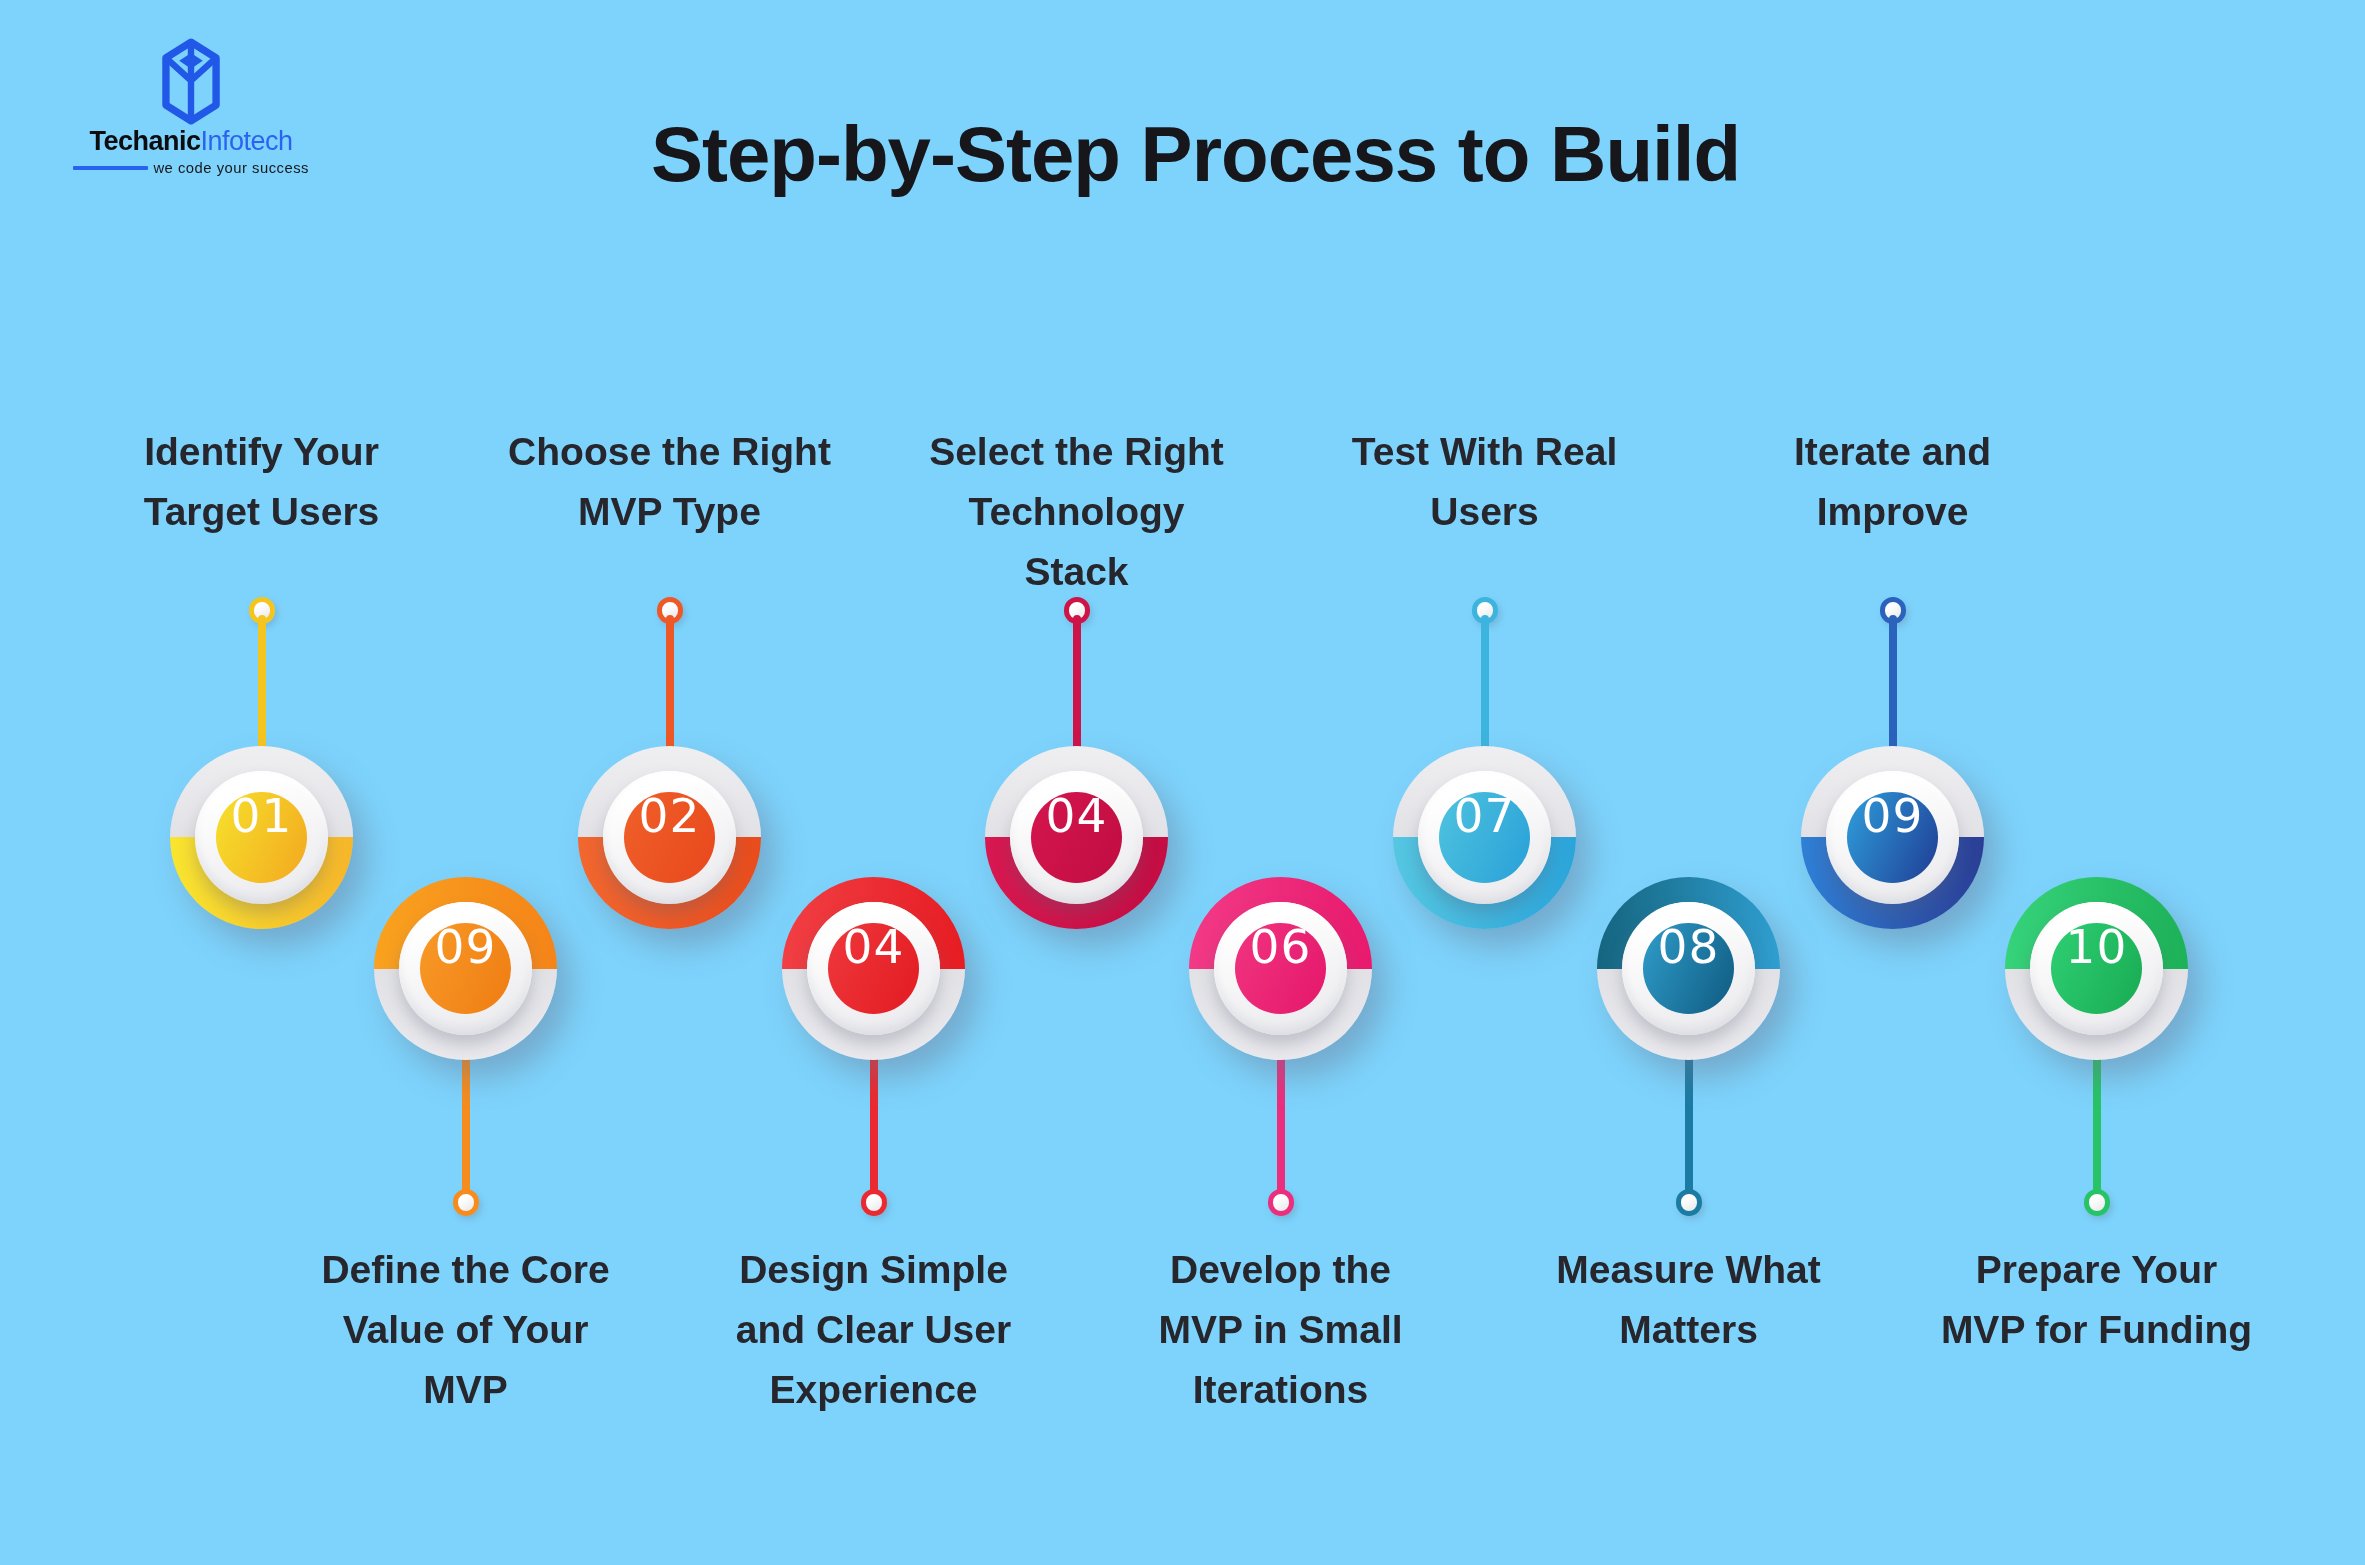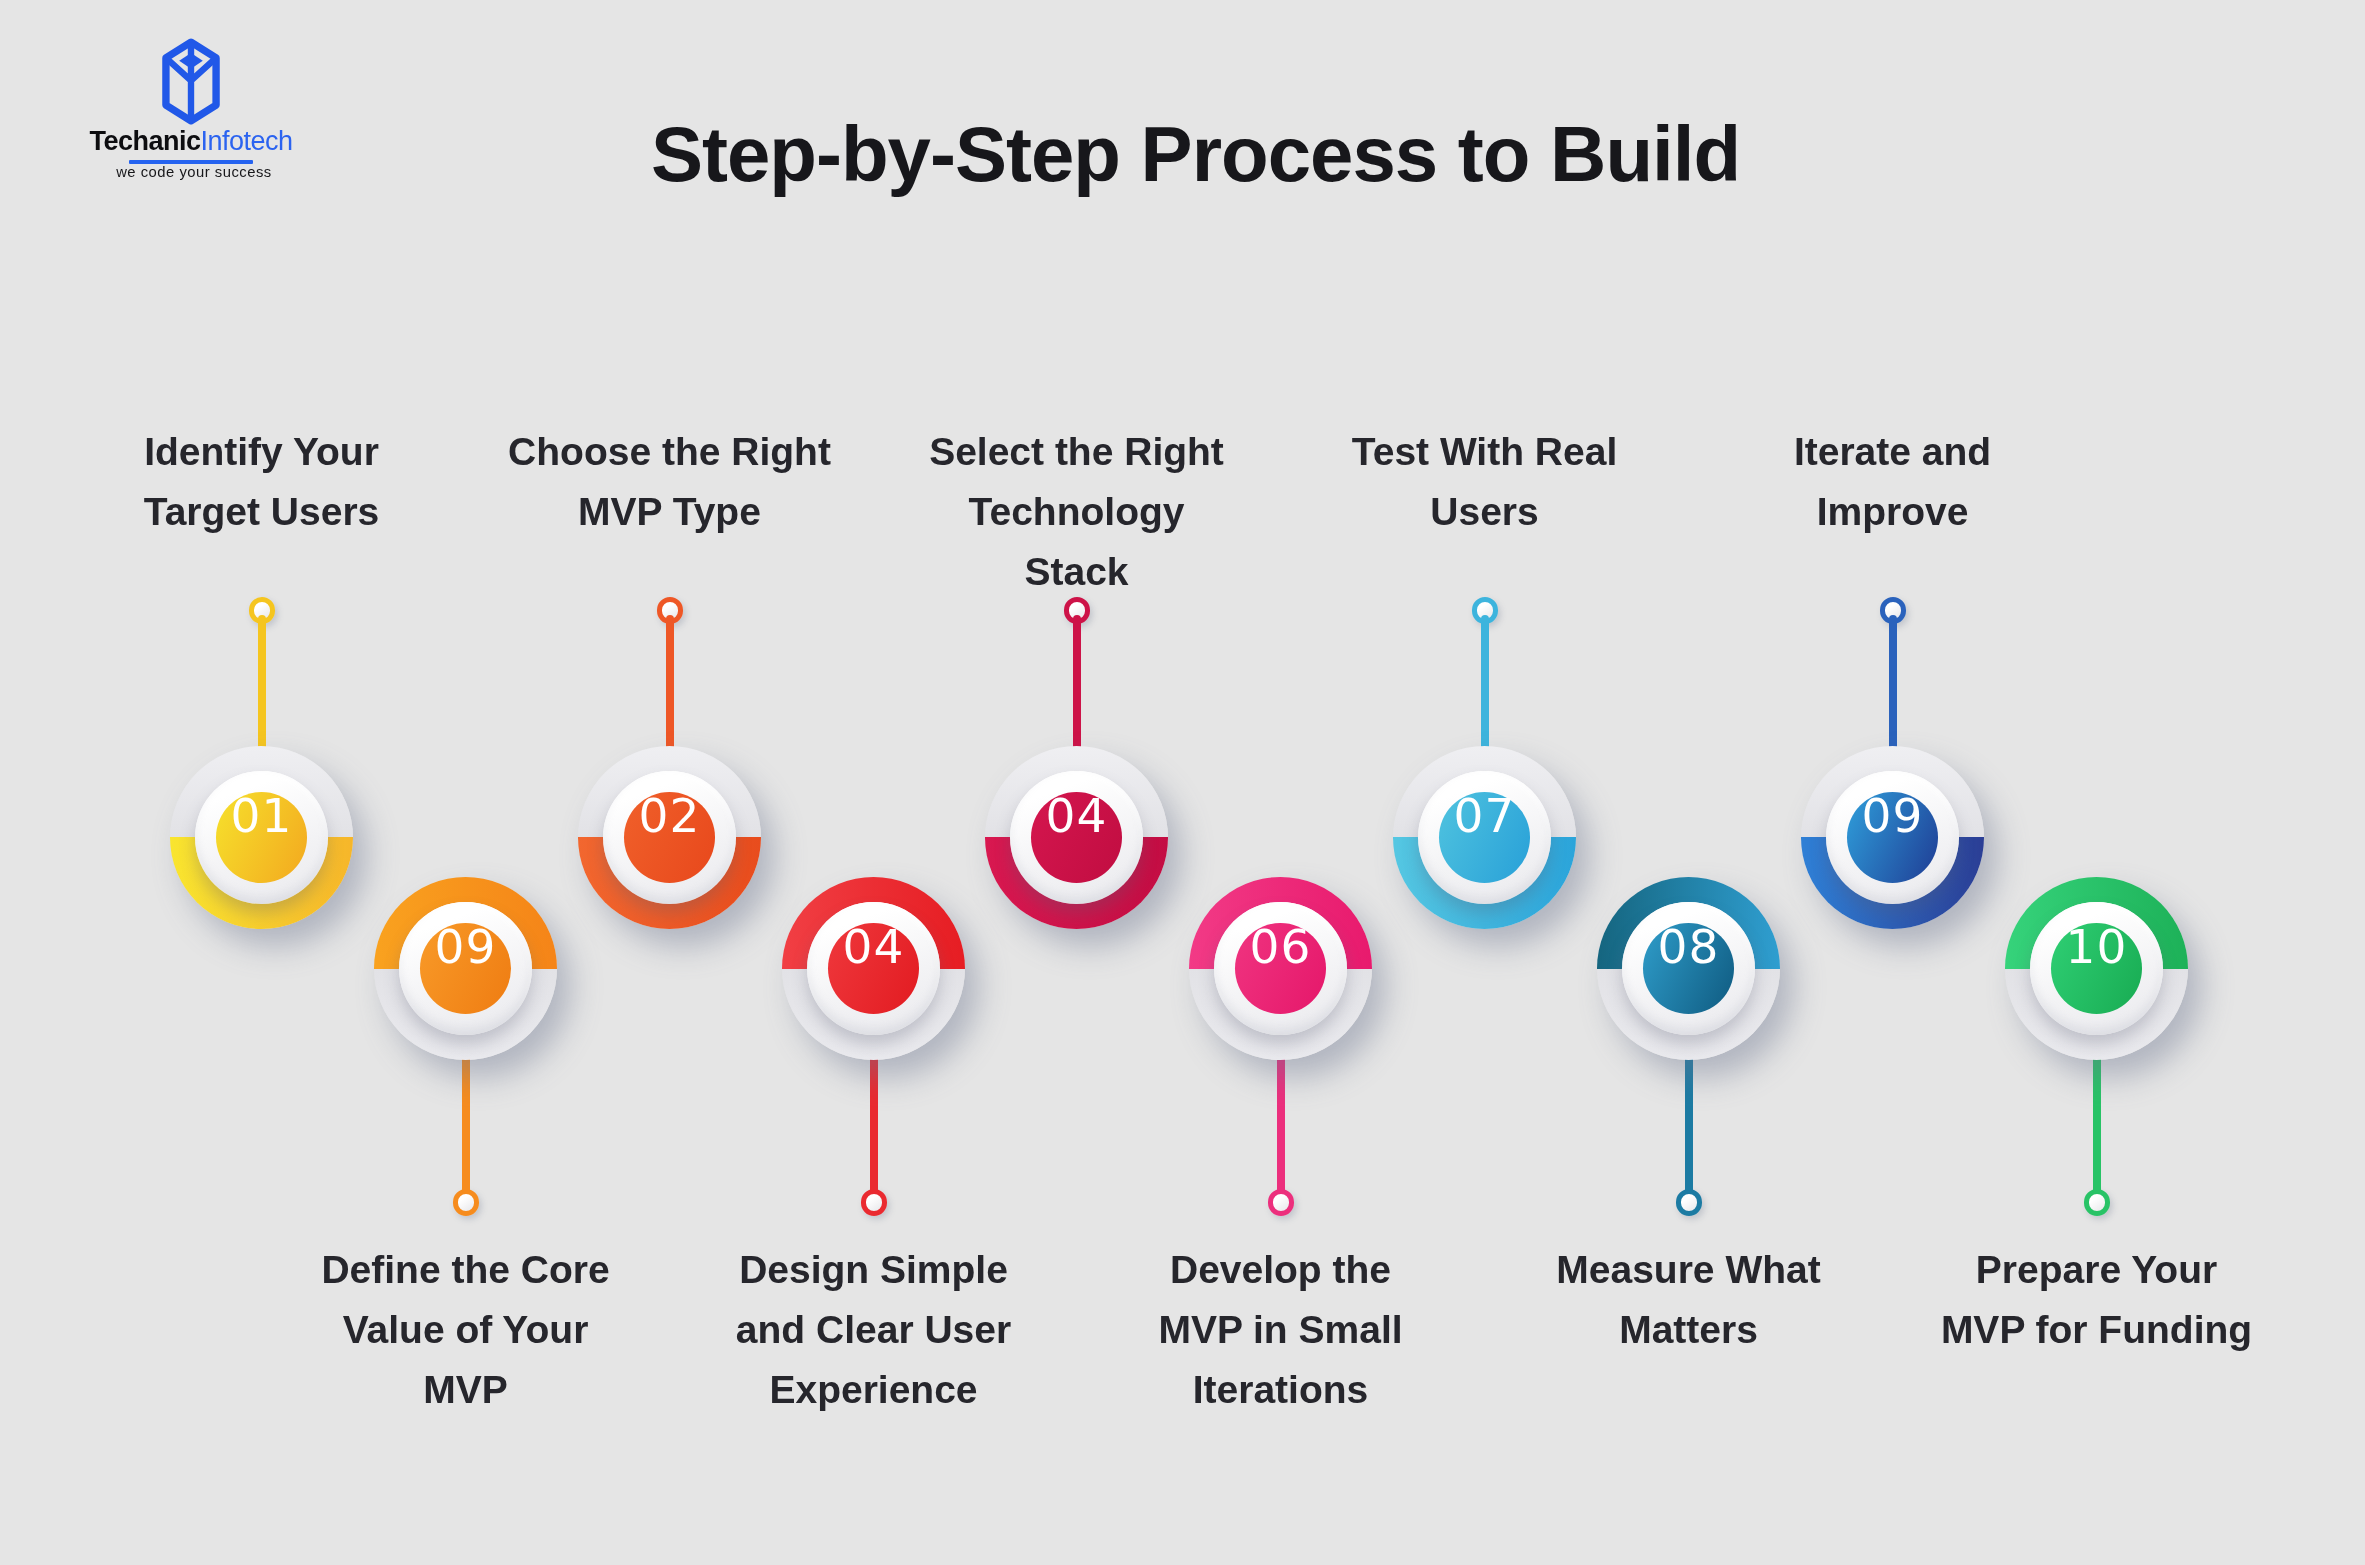--- a/index.html
+++ b/index.html
@@ -1,24 +1,24 @@
 <!DOCTYPE html>
 <html style="font-size:7.9px"><head>
 <meta charset="utf-8">
 <style>
   html,body{margin:0;padding:0;}
   body{width:2366px;height:1566px;font-family:"Liberation Sans",sans-serif;}
-  .canvas{position:relative;width:2366px;height:1566px;background:#e5e5e5;overflow:hidden;}
+  .canvas{position:relative;width:2366px;height:1566px;background:#7dd3fc;overflow:hidden;}
 
   
   .logo{position:absolute;left:73px;top:38px;width:236px;display:flex;flex-direction:column;align-items:center;}
   .logo-mark{width:58px;height:87px;margin-bottom:3px;}
   .brand{white-space:nowrap;font-size:27px;font-weight:700;letter-spacing:-0.5px;color:#0d0d10;line-height:1;}
   .brand .blue{color:#2b63f0;font-weight:400;}
-  .logo-bottom{display:flex;align-items:center;width:100%;margin-top:4.9px;flex-direction:column;}
+  .logo-bottom{display:flex;align-items:center;width:100%;margin-top:4.9px;}
   .logo-rule{width:124px;height:4.4px;background:#2563f0;border-radius:1px;}
   .tagline{font-size:14.8px;color:#17171a;margin-left:5.9px;white-space:nowrap;letter-spacing:0.5px;}
 
   
   .title{position:absolute;left:393px;top:106px;width:1605px;text-align:center;
          font-weight:700;font-size:78px;line-height:97px;color:#17171b;letter-spacing:-1px;}
 
   
   .step .label{position:absolute;width:423px;left:calc(var(--cx) - 212px);
                font-weight:700;font-size:39px;line-height:60px;color:#26262c;

